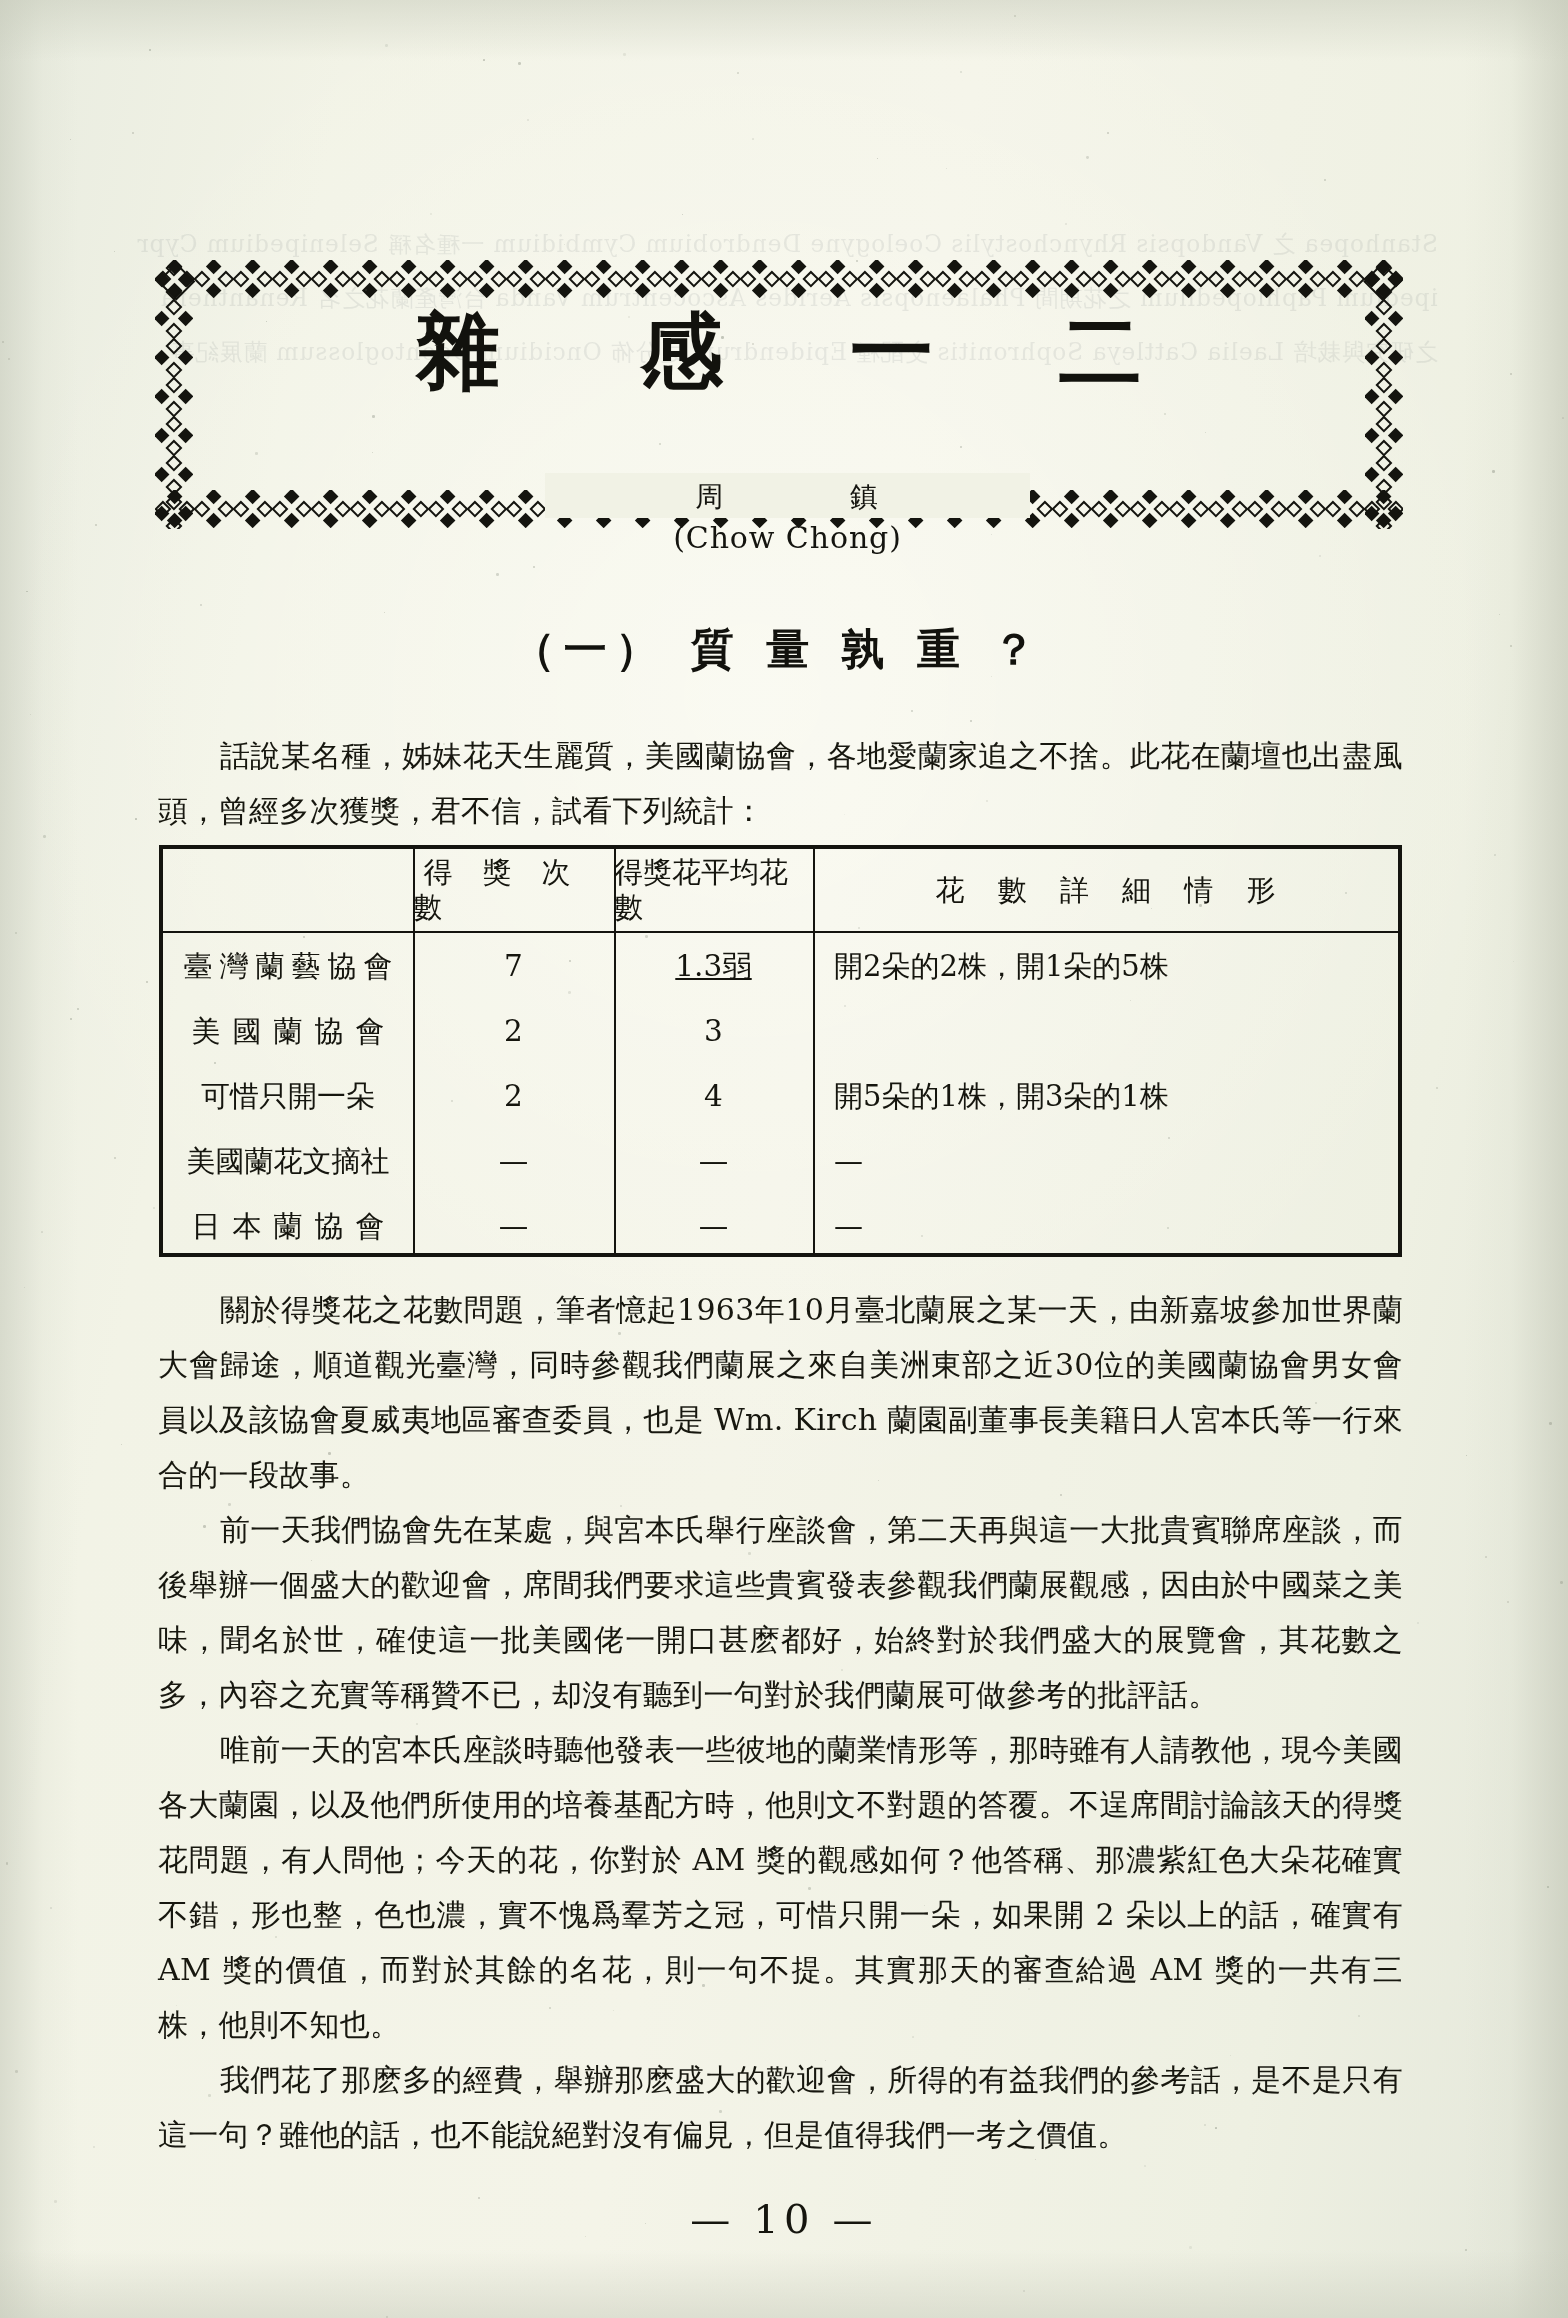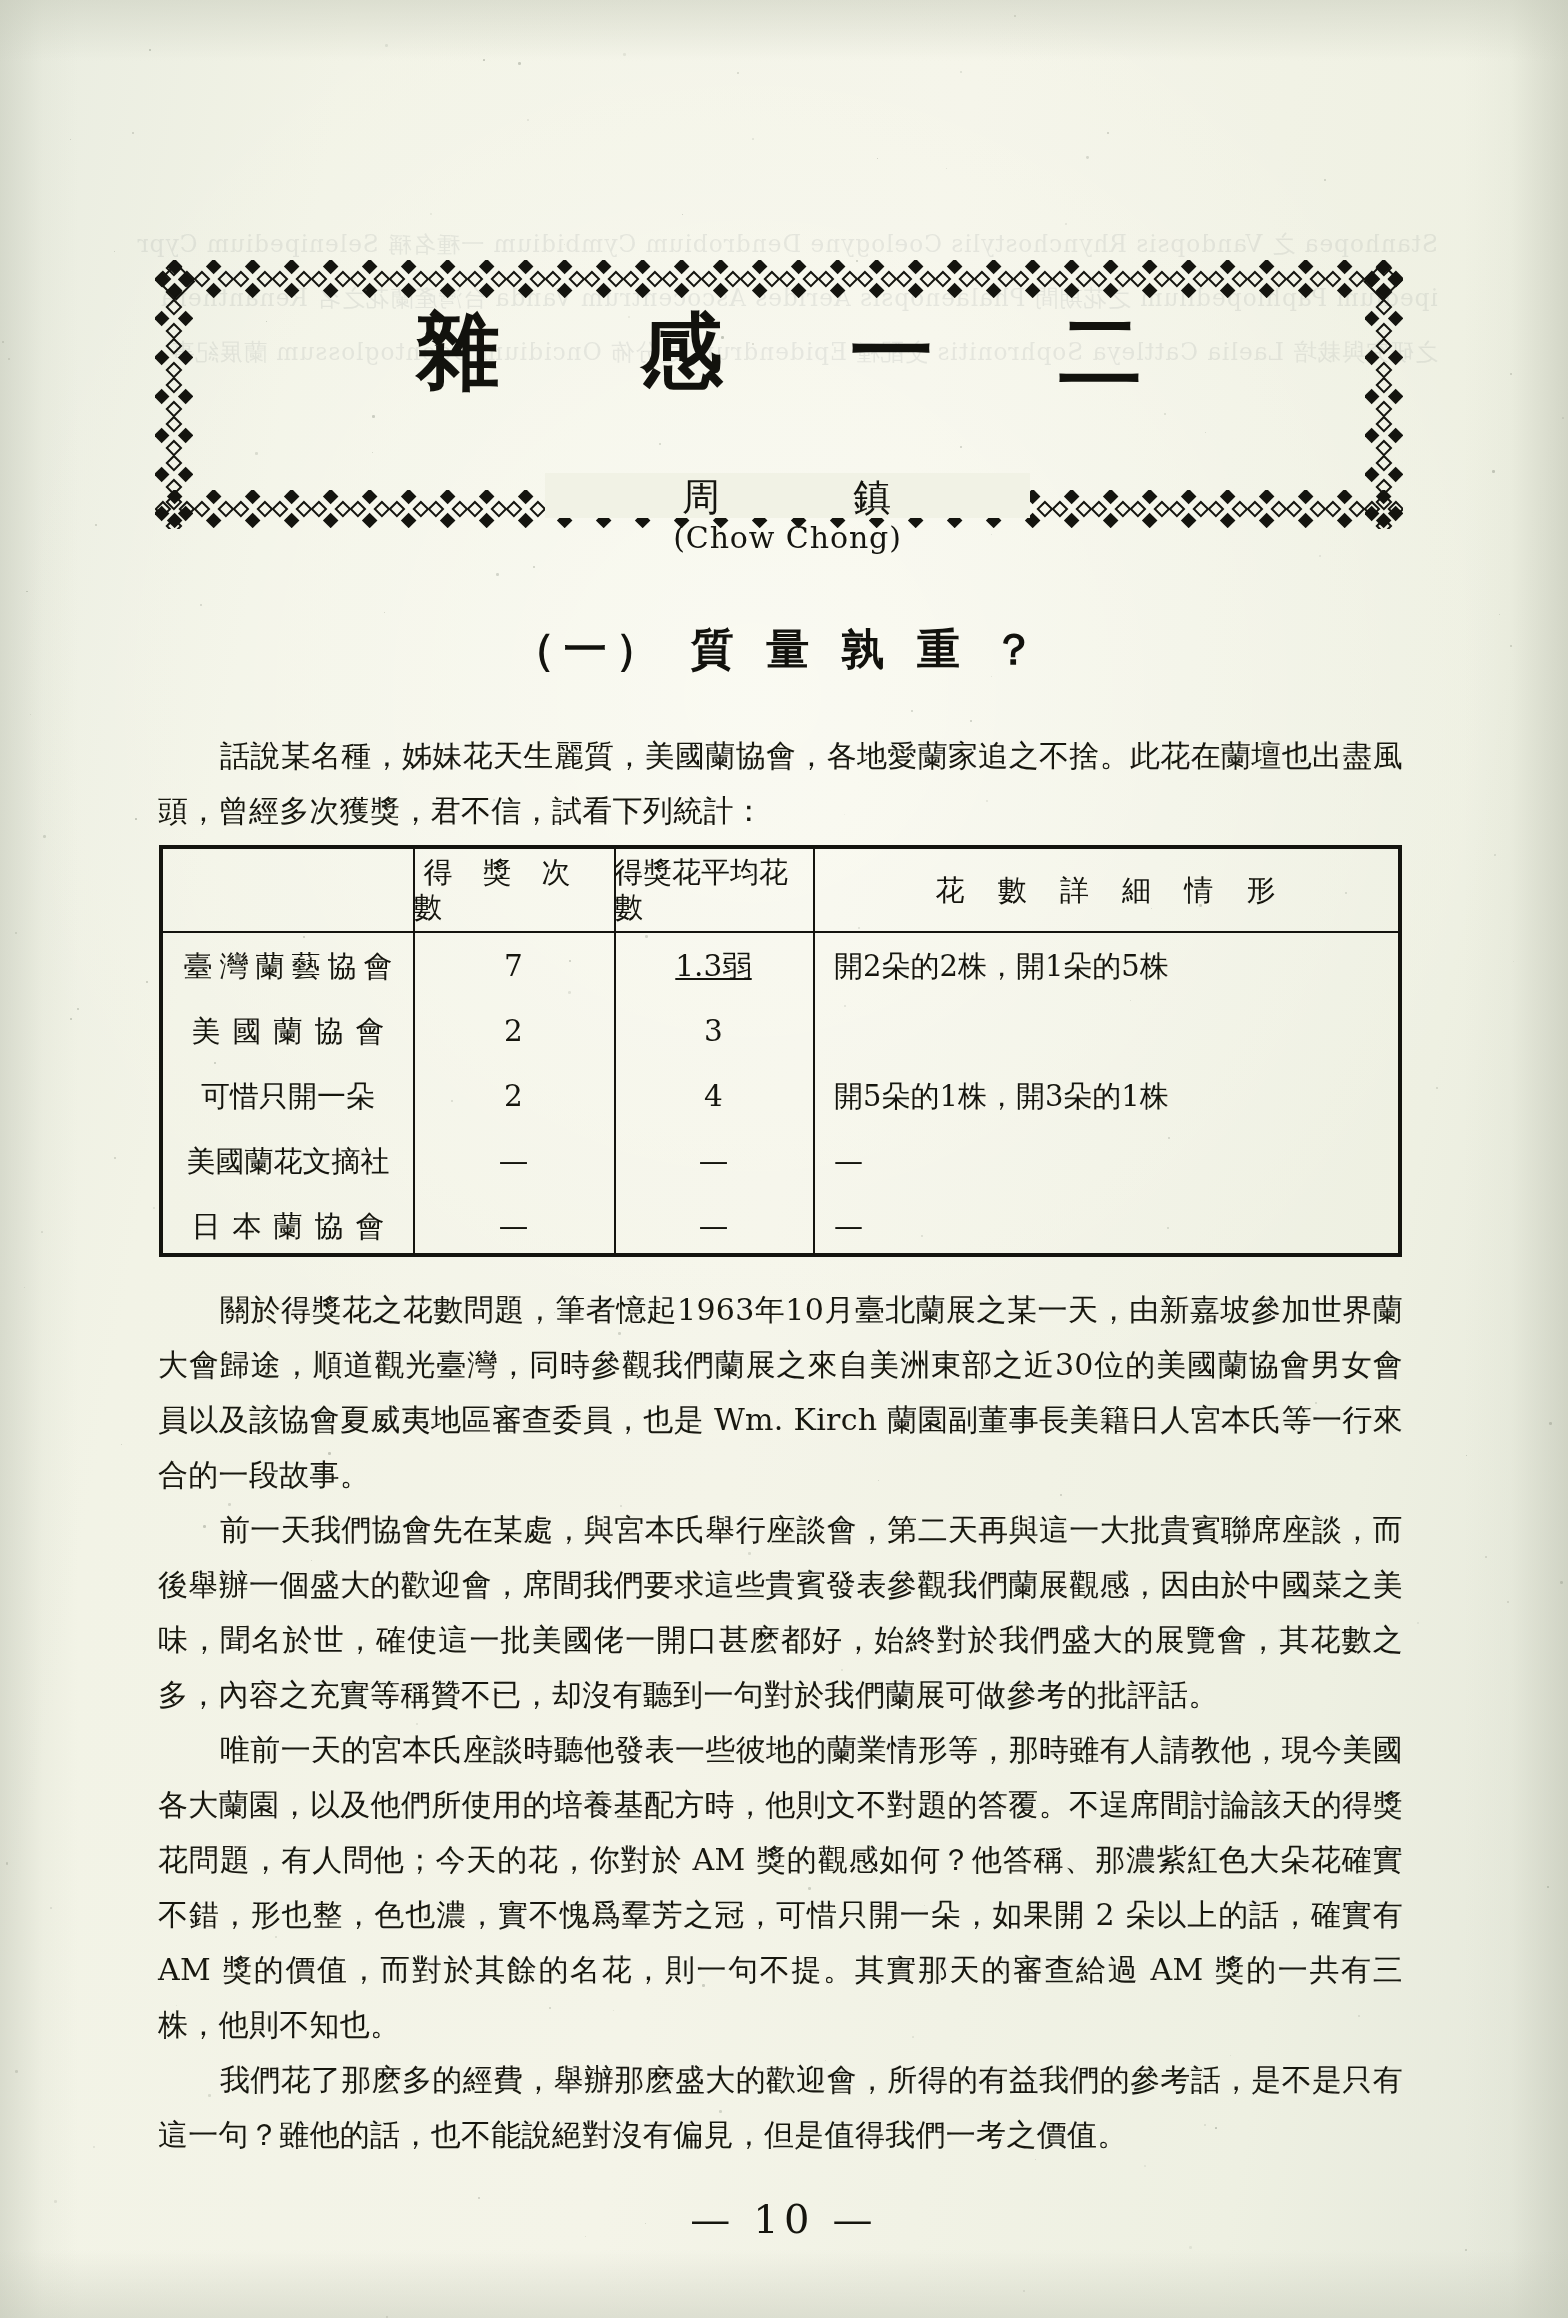--- a/index.html
+++ b/index.html
@@ -212,21 +212,21 @@
   .byline-bg {
     position: absolute;
     left: 61px;
     right: 61px;
     top: -5.2px;
     height: 45px;
     background: #f1f2e5;
     z-index: -1;
   }
   .byline-cn {
-    font-size: 38px;
+    font-size: 28px;
     line-height: 38px;
     color: #14140f;
     letter-spacing: 1.7px;
     font-family: "DejaVu Serif", serif;
   }
   .byline-cn .sp { display: inline-block; width: 104px; }
   .byline-en {
     font-size: 30px;
     line-height: 40px;
     color: #14140f;

